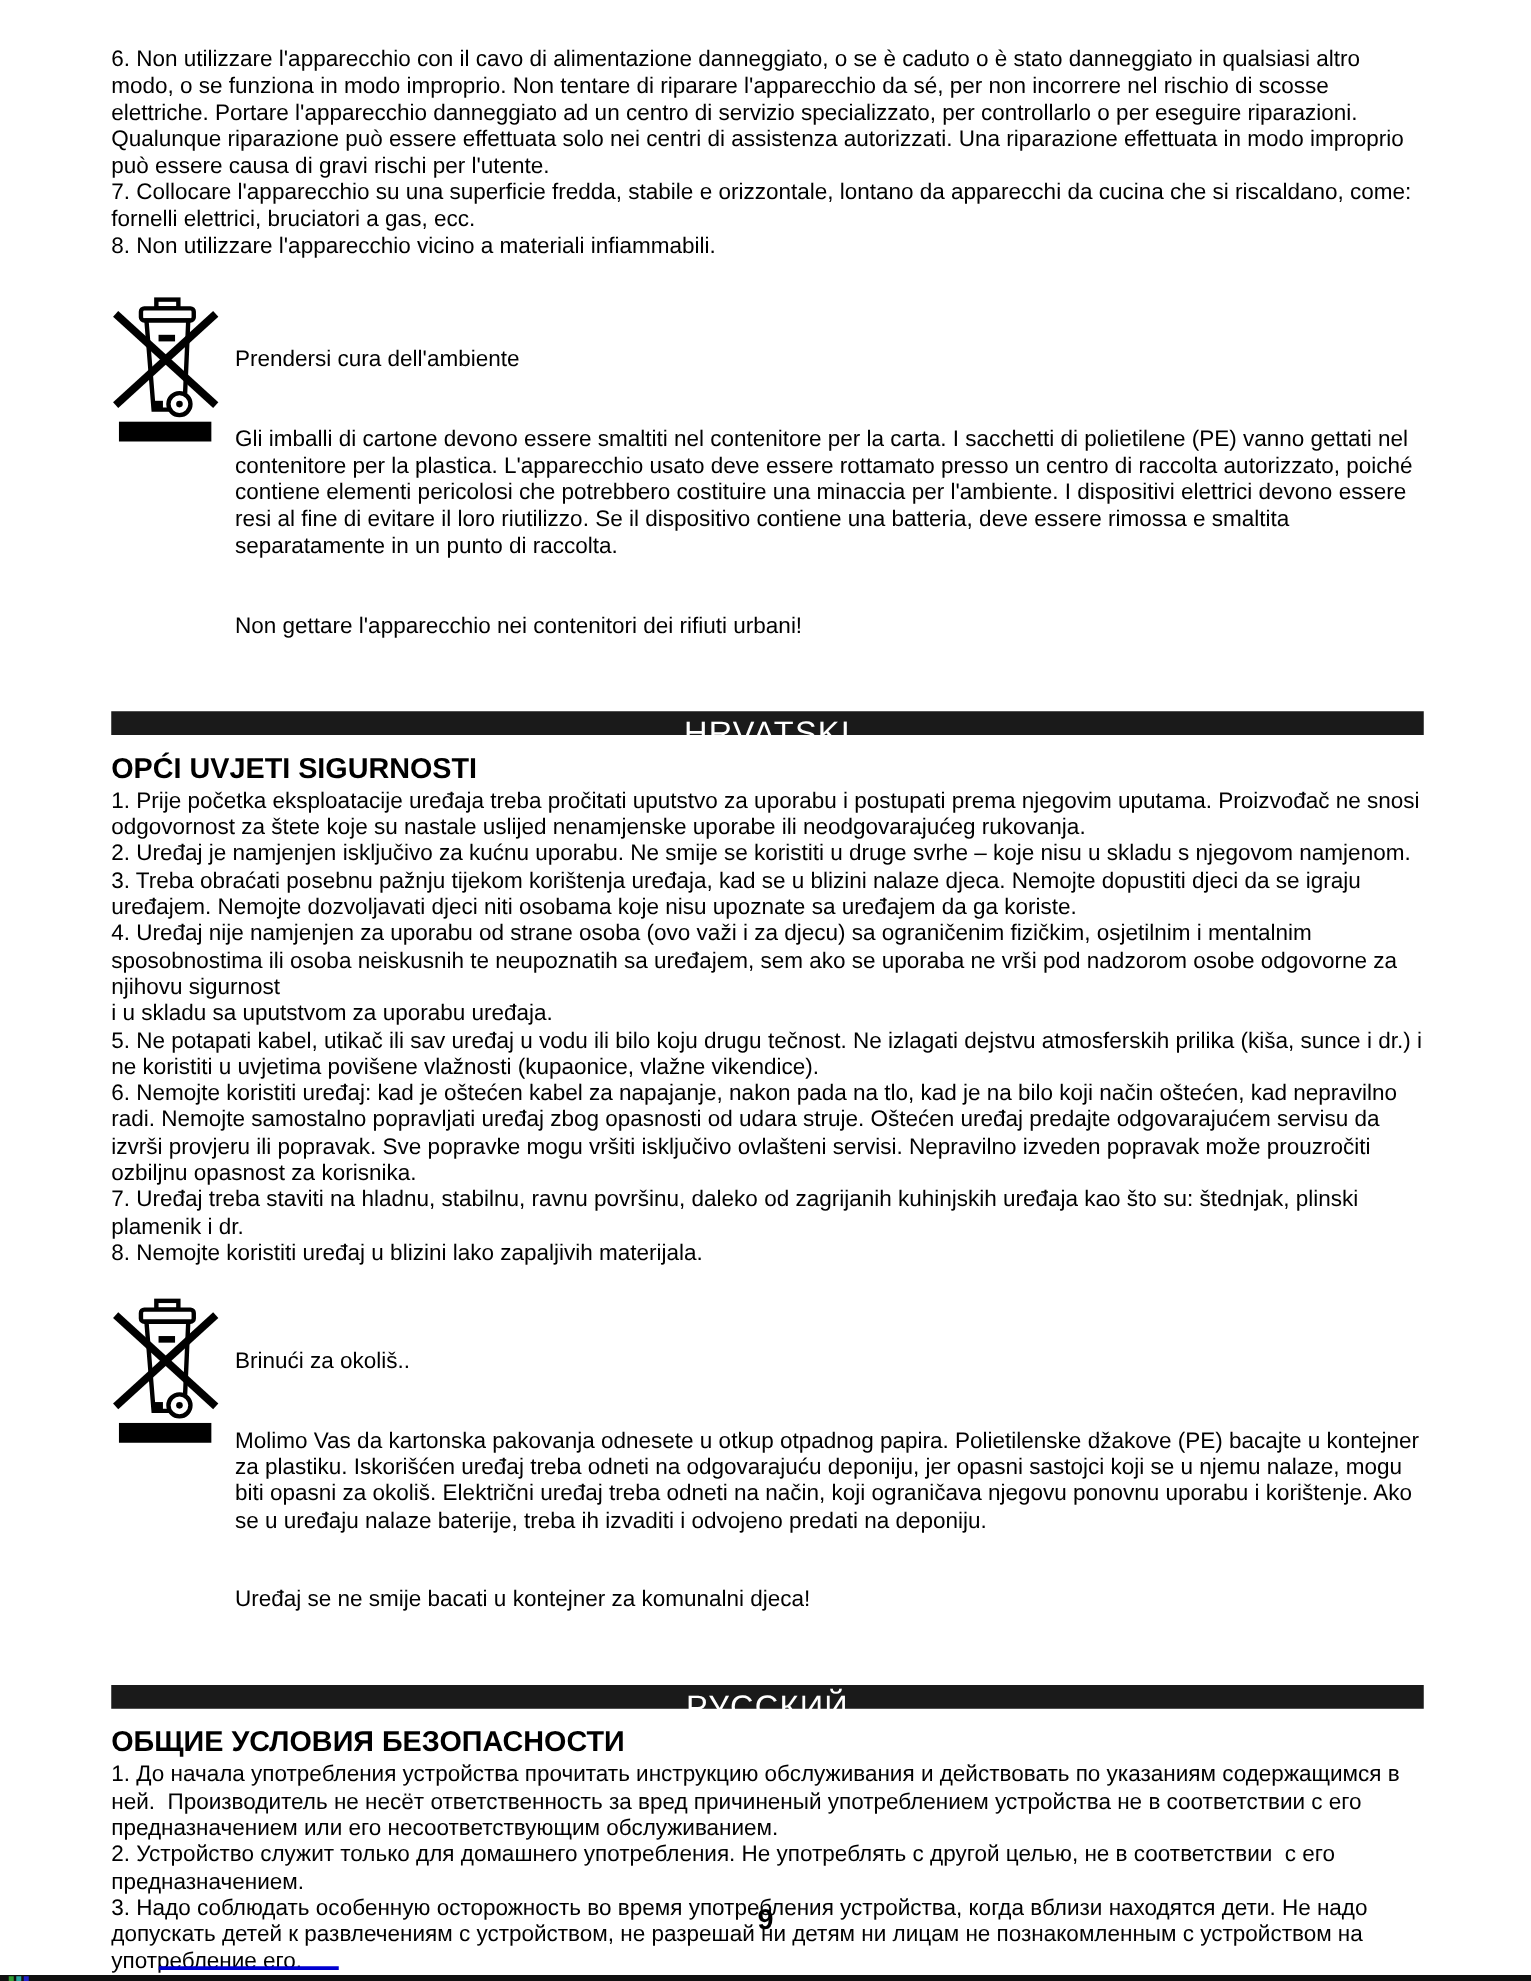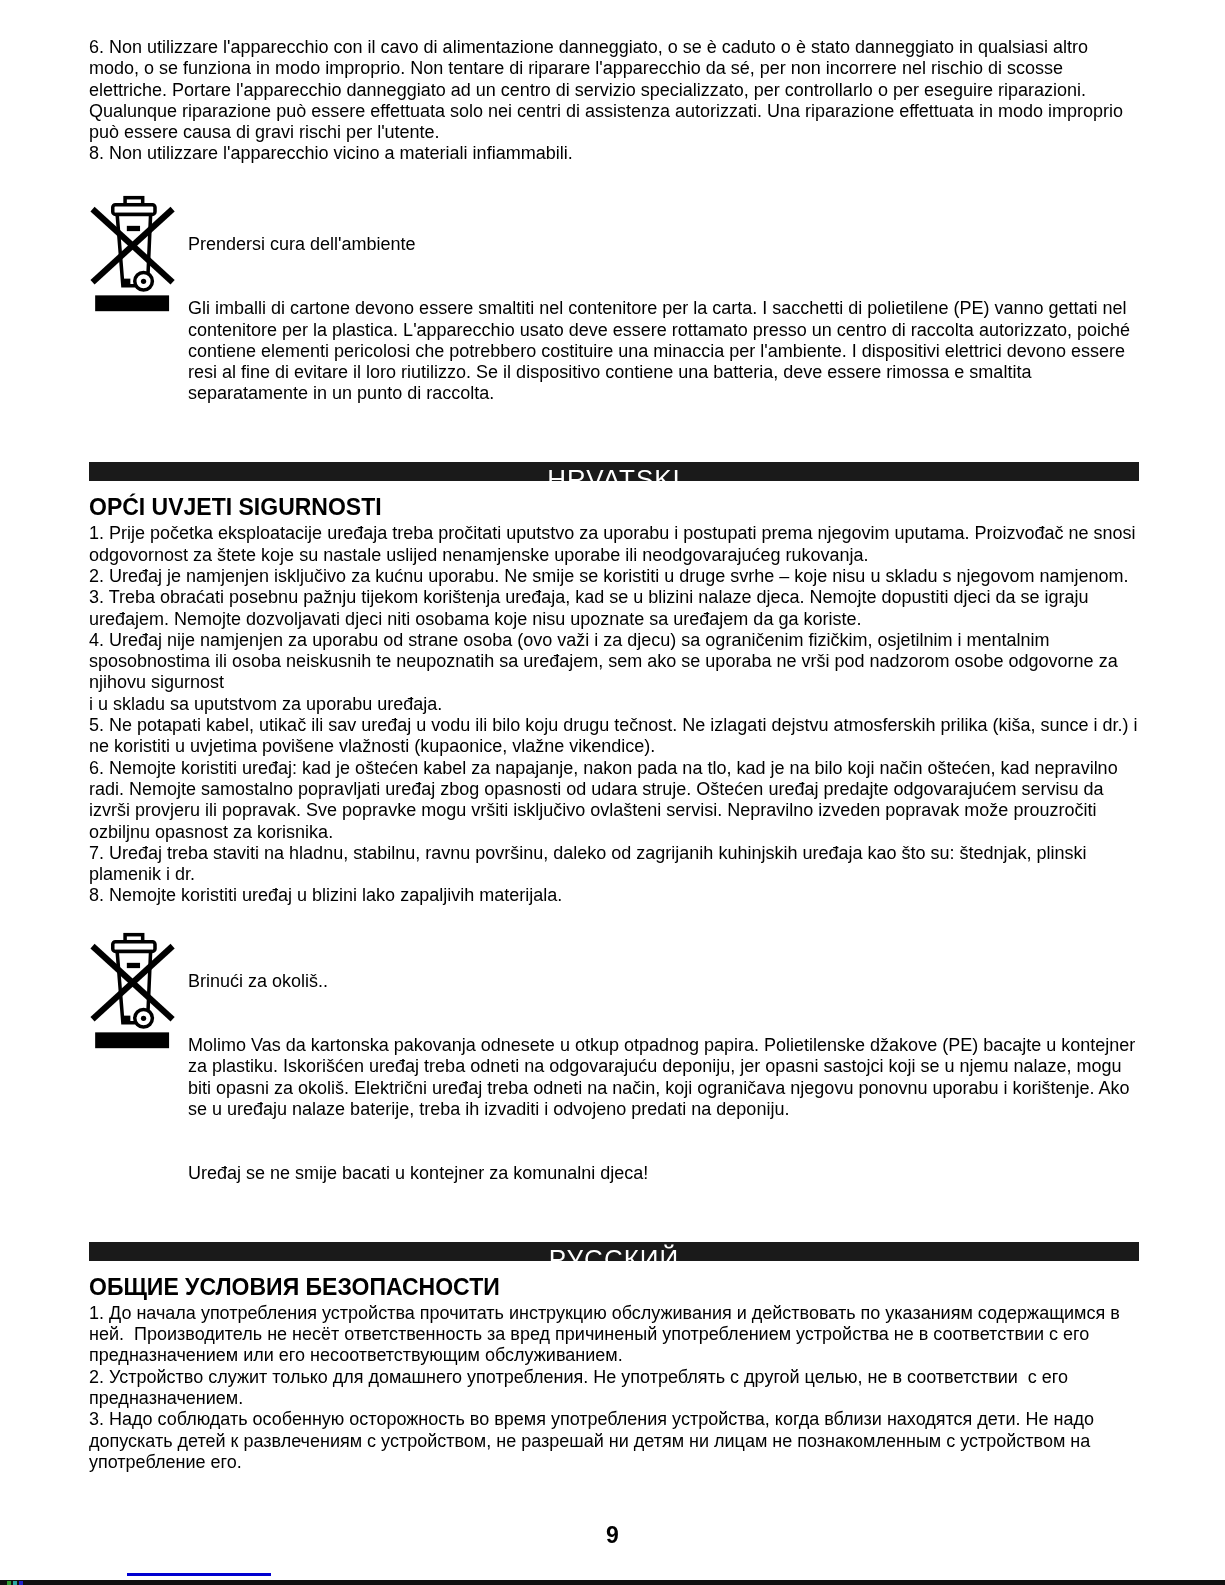--- a/index.html
+++ b/index.html
@@ -40,40 +40,42 @@
   .artifact-dots{position:absolute;top:1581px;left:7px;display:flex;gap:2px;}
   .artifact-dots span{width:4px;height:4px;display:inline-block;}
 </style>
 </head>
 <body>
 
 <div class="page">
 
   <section>
     <div class="item">6. Non utilizzare l'apparecchio con il cavo di alimentazione danneggiato, o se è caduto o è stato danneggiato in qualsiasi altro modo, o se funziona in modo improprio. Non tentare di riparare l'apparecchio da sé, per non incorrere nel rischio di scosse elettriche. Portare l'apparecchio danneggiato ad un centro di servizio specializzato, per controllarlo o per eseguire riparazioni. Qualunque riparazione può essere effettuata solo nei centri di assistenza autorizzati. Una riparazione effettuata in modo improprio può essere causa di gravi rischi per l'utente.</div>
+    <div class="item">7. Collocare l'apparecchio su una superficie fredda, stabile e orizzontale, lontano da apparecchi da cucina che si riscaldano, come: fornelli elettrici, bruciatori a gas, ecc.</div>
     <div class="item">8. Non utilizzare l'apparecchio vicino a materiali infiammabili.</div>
 
     <div class="env-box">
       <div class="env-icon-col">
         <svg width="88" height="118" viewBox="0 0 100 134" aria-hidden="true">
           <rect x="41" y="3" width="20" height="8" fill="#fff" stroke="#000" stroke-width="4"></rect>
           <rect x="27" y="11" width="48" height="11" rx="3" fill="#fff" stroke="#000" stroke-width="4"></rect>
           <path d="M32 22 L70 22 L66.5 103 L38.5 103 Z" fill="#fff" stroke="#000" stroke-width="4"></path>
           <rect x="43" y="35" width="15" height="6" fill="#000"></rect>
           <rect x="39" y="95" width="8" height="8" fill="#000"></rect>
           <circle cx="62" cy="98" r="10" fill="#fff" stroke="#000" stroke-width="4"></circle>
           <circle cx="62" cy="98" r="3" fill="#000"></circle>
           <line x1="4" y1="16" x2="95" y2="99" stroke="#000" stroke-width="7"></line>
           <line x1="95" y1="16" x2="4" y2="99" stroke="#000" stroke-width="7"></line>
           <rect x="7" y="114" width="84" height="18" fill="#000"></rect>
         </svg>
       </div>
       <div class="env-text">
         <div>Prendersi cura dell'ambiente</div>
         <div>Gli imballi di cartone devono essere smaltiti nel contenitore per la carta. I sacchetti di polietilene (PE) vanno gettati nel contenitore per la plastica. L'apparecchio usato deve essere rottamato presso un centro di raccolta autorizzato, poiché contiene elementi pericolosi che potrebbero costituire una minaccia per l'ambiente. I dispositivi elettrici devono essere resi al fine di evitare il loro riutilizzo. Se il dispositivo contiene una batteria, deve essere rimossa e smaltita separatamente in un punto di raccolta.</div>
+        <div>Non gettare l'apparecchio nei contenitori dei rifiuti urbani!</div>
       </div>
     </div>
   </section>
 
   <div class="lang-bar">HRVATSKI</div>
   <section>
     <div class="section-title">OPĆI UVJETI SIGURNOSTI</div>
     <div class="item">1. Prije početka eksploatacije uređaja treba pročitati uputstvo za uporabu i postupati prema njegovim uputama. Proizvođač ne snosi odgovornost za štete koje su nastale uslijed nenamjenske uporabe ili neodgovarajućeg rukovanja.</div>
     <div class="item">2. Uređaj je namjenjen isključivo za kućnu uporabu. Ne smije se koristiti u druge svrhe – koje nisu u skladu s njegovom namjenom.</div>
     <div class="item">3. Treba obraćati posebnu pažnju tijekom korištenja uređaja, kad se u blizini nalaze djeca. Nemojte dopustiti djeci da se igraju uređajem. Nemojte dozvoljavati djeci niti osobama koje nisu upoznate sa uređajem da ga koriste.</div>

